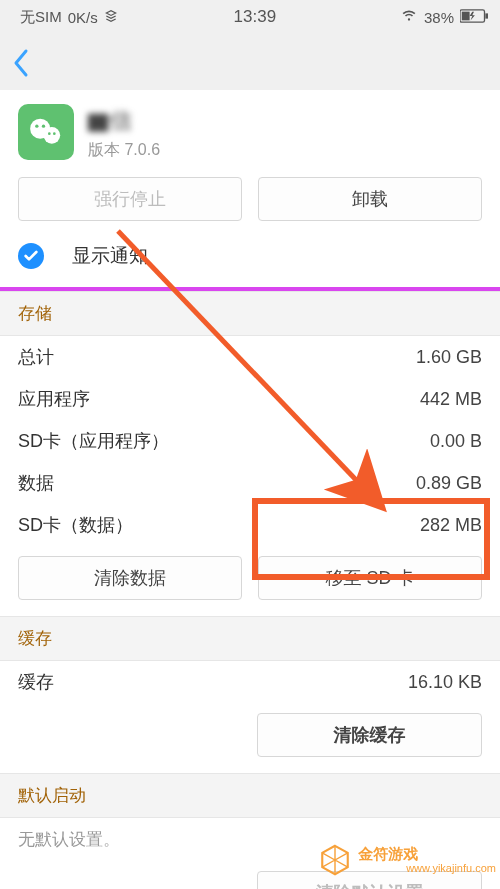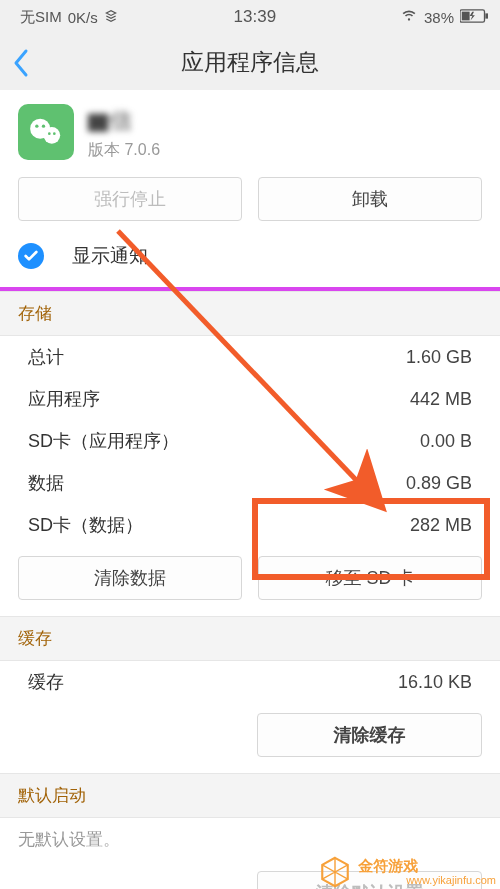--- a/index.html
+++ b/index.html
@@ -15,29 +15,29 @@
   .app-name { font-size: 22px; color: #444; filter: blur(3px); }
   .app-ver { font-size: 16px; color: #999; }
   .btn-row { background: #fff; display: flex; gap: 16px; padding: 6px 18px 14px 18px; }
   .btn { flex: 1; height: 44px; border: 1px solid #d7d7d7; border-radius: 4px; background: #fdfdfd; display: flex; align-items: center; justify-content: center; font-size: 18px; color: #444; }
   .btn.disabled { color: #bdbdbd; }
   .notif-row { background: #fff; padding: 8px 18px 18px 18px; display: flex; align-items: flex-start; gap: 28px; border-bottom: 4px solid #d946ef;}
   .check { width: 26px; height: 26px; border-radius: 50%; background: #1e90ff; display: flex; align-items: center; justify-content: center; }
   .notif-label { font-size: 19px; color: #333; }
   .section-header { padding: 10px 18px; font-size: 17px; color: #a16207; background: #f4f4f4; border-top: 1px solid #e6e6e6; border-bottom: 1px solid #e6e6e6;}
   .section-body { background: #fff; }
-  .kv-row { display: flex; justify-content: space-between; align-items: center; padding: 9px 28px; font-size: 18px; }
+  .kv-row { display: flex; justify-content: space-between; align-items: center; padding: 9px 18px; font-size: 18px; }
   .kv-row .k { color: #333; }
   .kv-row .v { color: #444; }
   .btn-row2 { background: #fff; display: flex; gap: 16px; padding: 10px 18px 16px 18px; }
   .btn-right-only { justify-content: center; font-weight: bold; }
   .plain-row { background:#fff; padding: 10px 18px; font-size: 17px; color:#999; }
   .arrow-annotation { position: absolute; pointer-events: none; z-index: 90; }
   .highlight-box { position: absolute; border: 6px solid #f25c2a; z-index: 95; pointer-events: none; }
-  .watermark { position: absolute; right: 4px; bottom: 0; display:flex; align-items:center; gap:6px; font-size:15px; color:#f7a13a; z-index:100; }
+  .watermark { position: absolute; right: 4px; bottom: 12px; display:flex; align-items:center; gap:6px; font-size:15px; color:#f7a13a; z-index:100; }
   .wm-cube { width:34px; height:34px; }
 </style>
 </head>
 <body>
 
 <div class="status-bar">
   <div class="status-left">
     <span>无SIM</span>
     <span>0K/s</span>
     <span>
@@ -64,21 +64,20 @@
     </span>
   </div>
 </div>
 
 <div class="header">
   <div class="back">
     <svg width="18" height="30" viewBox="0 0 18 30" fill="none" stroke="#3aa3ff" stroke-width="3" stroke-linecap="round" stroke-linejoin="round">
         <path d="M14 3 L4 15 L14 27"></path>
       </svg>
   </div>
-  <div class="header-title">应用程序信息</div>
 </div>
 
 <div class="app-row">
   <div class="app-icon">
     <svg width="40" height="40" viewBox="0 0 48 48">
         <circle cx="17" cy="20" r="12" fill="#fff"></circle>
         <circle cx="31" cy="28" r="10" fill="#fff"></circle>
         <circle cx="13" cy="17" r="2" fill="#5fc170"></circle>
         <circle cx="21" cy="17" r="2" fill="#5fc170"></circle>
         <circle cx="28" cy="26" r="1.6" fill="#5fc170"></circle>

